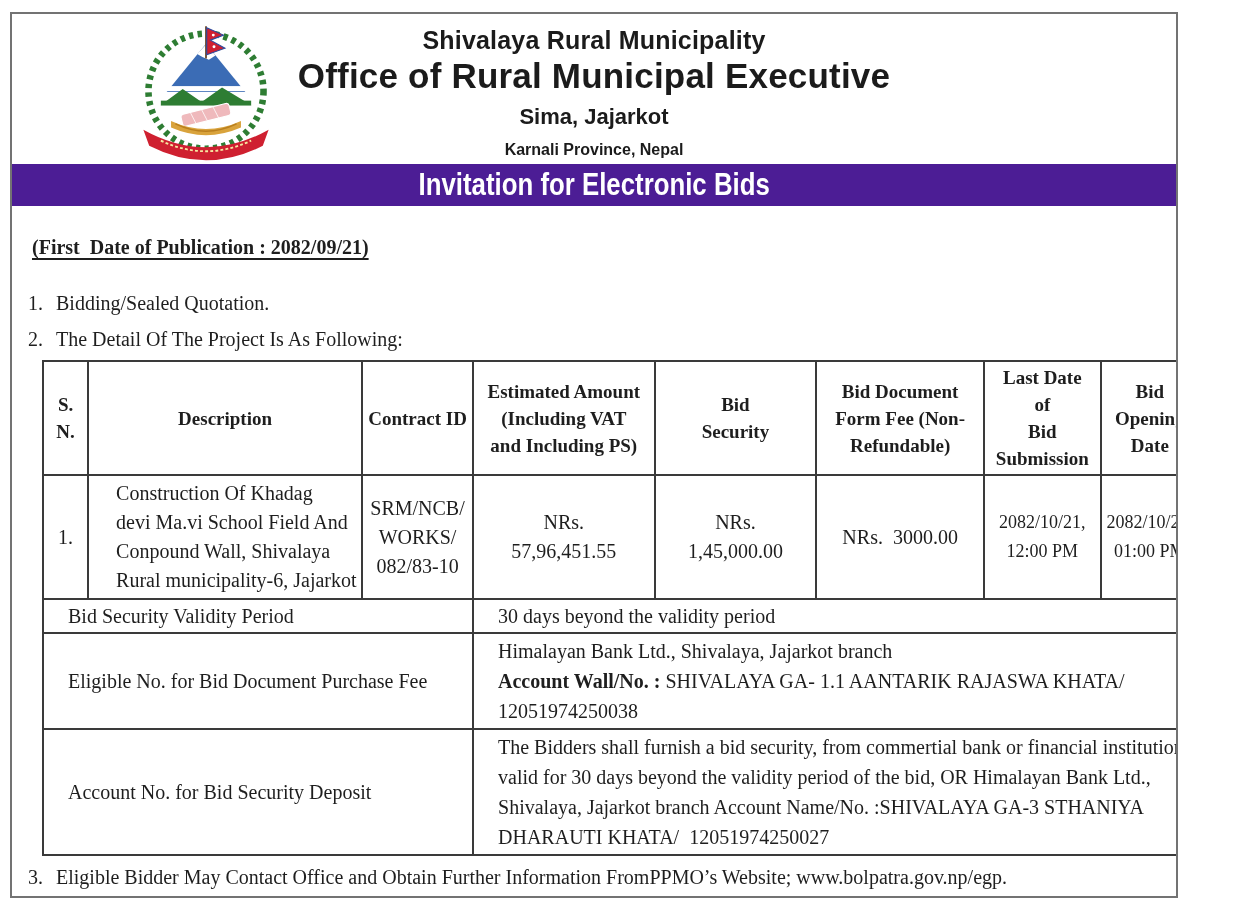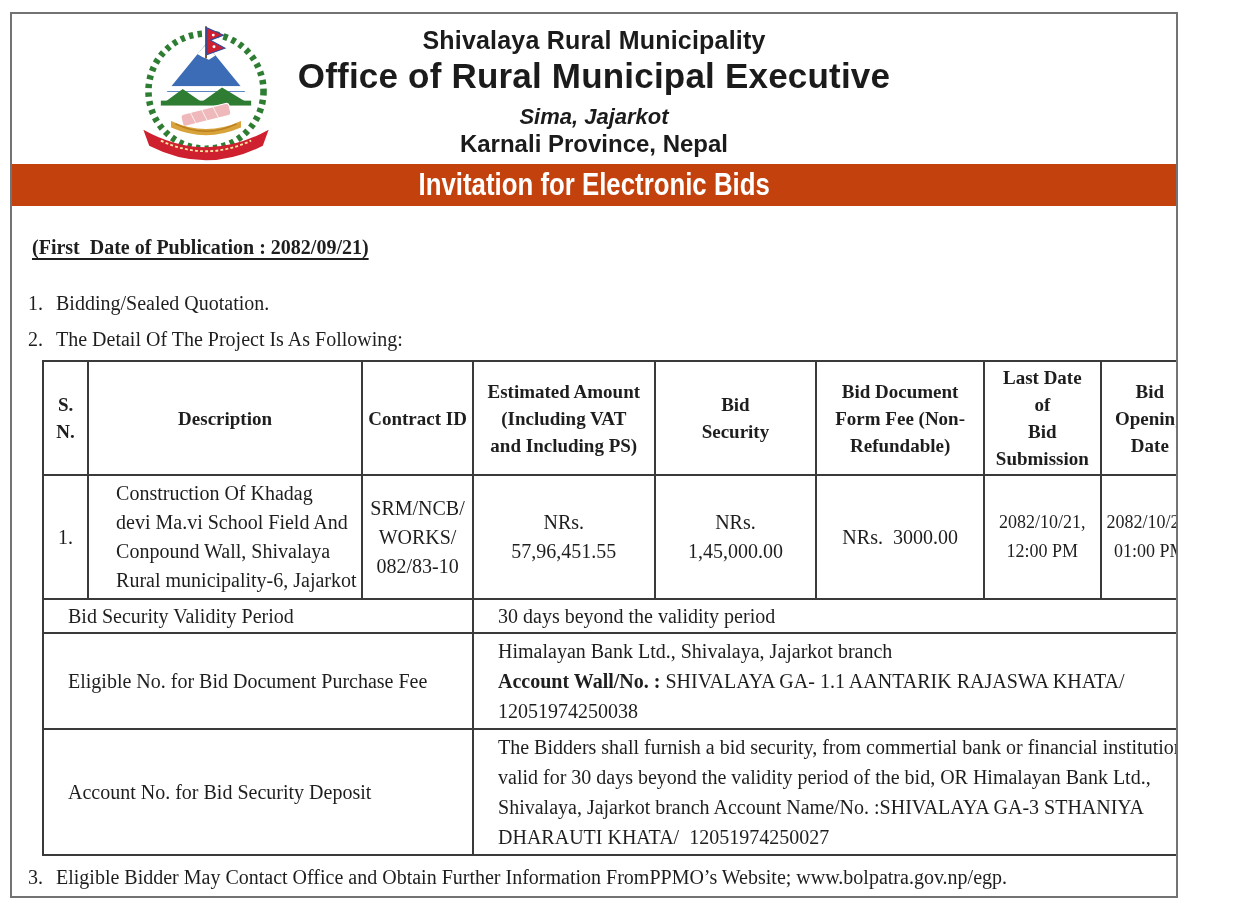--- a/index.html
+++ b/index.html
@@ -10,25 +10,25 @@
     position:absolute; left:10px; top:12px; width:1168px; height:886px;
     border:2px solid #737373; background:#ffffff; overflow:hidden;
   }
 
   
   .header-section { position:relative; height:150px; padding-top:12px; text-align:center;
                     font-family:"Liberation Sans", sans-serif; color:#1b1b1b; }
   .logo { position:absolute; left:118px; top:8px; width:152px; height:142px; }
   .hdr-line1 { font-size:25px; font-weight:bold; letter-spacing:0.2px; }
   .hdr-line2 { font-size:35px; font-weight:bold; margin-top:1px; letter-spacing:0.2px; }
-  .hdr-line3 { font-size:22px; font-weight:bold; margin-top:8px;font-style:italic; }
-  .hdr-line4 { font-size:24px; font-weight:bold; }
-
-  
-  .banner { height:42px; background:#c2410c; display:flex; align-items:center; justify-content:center; }
+  .hdr-line3 { font-size:22px; font-weight:bold; margin-top:8px; }
+  .hdr-line4 { font-size:16px; font-weight:bold; margin-top:11px; }
+
+  
+  .banner { height:42px; background:#4c1d95; display:flex; align-items:center; justify-content:center; }
   .banner span { color:#ffffff; font-family:"Liberation Sans", sans-serif; font-weight:bold;
                  font-size:30px; display:inline-block; transform:scale(0.86,1.02); letter-spacing:0px; }
 
   
   .pub-date { text-align:left; font-weight:bold; font-size:20px; margin-top:7px;
               white-space:pre; }
   .pub-date span { text-decoration:underline; text-underline-offset:4px; text-decoration-thickness:2px; }
 
   
   .li { display:flex; margin:7px 10px 0 16px; font-size:20px; line-height:29px; }

